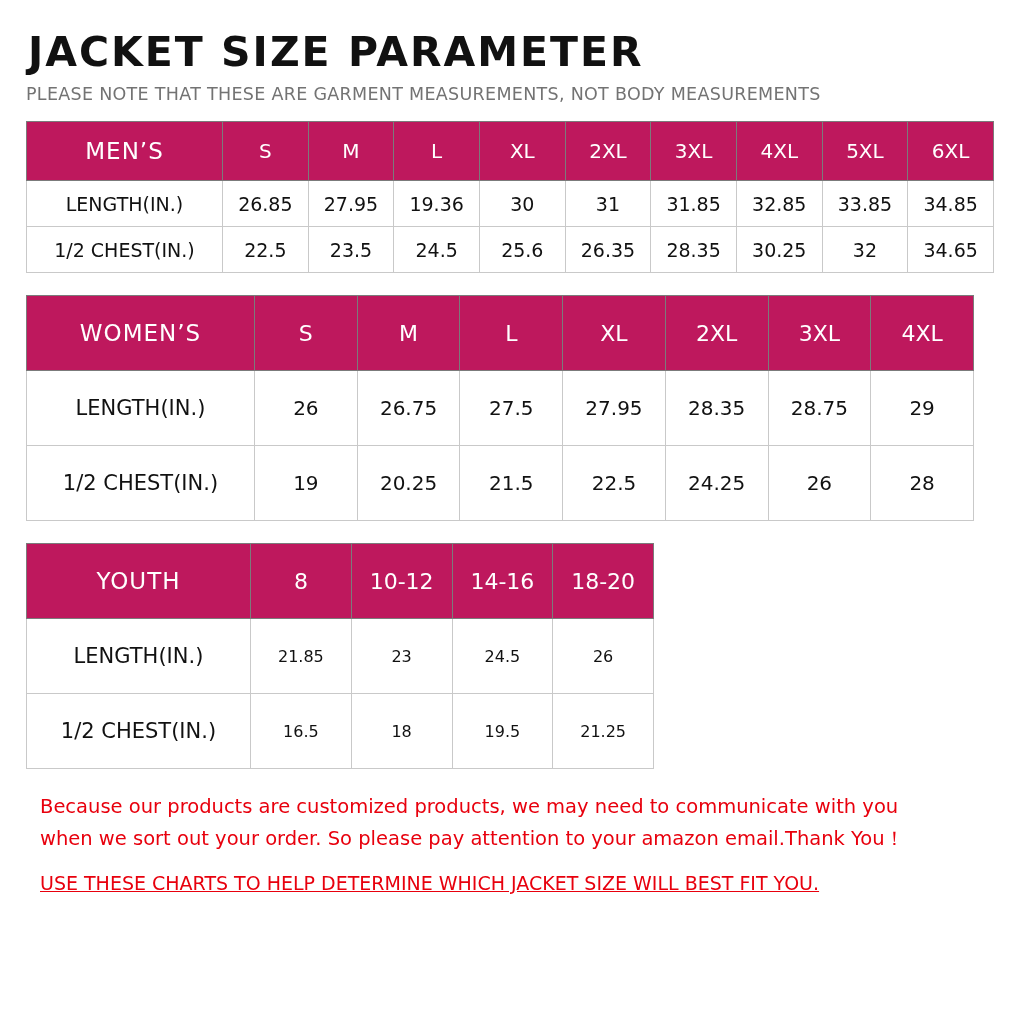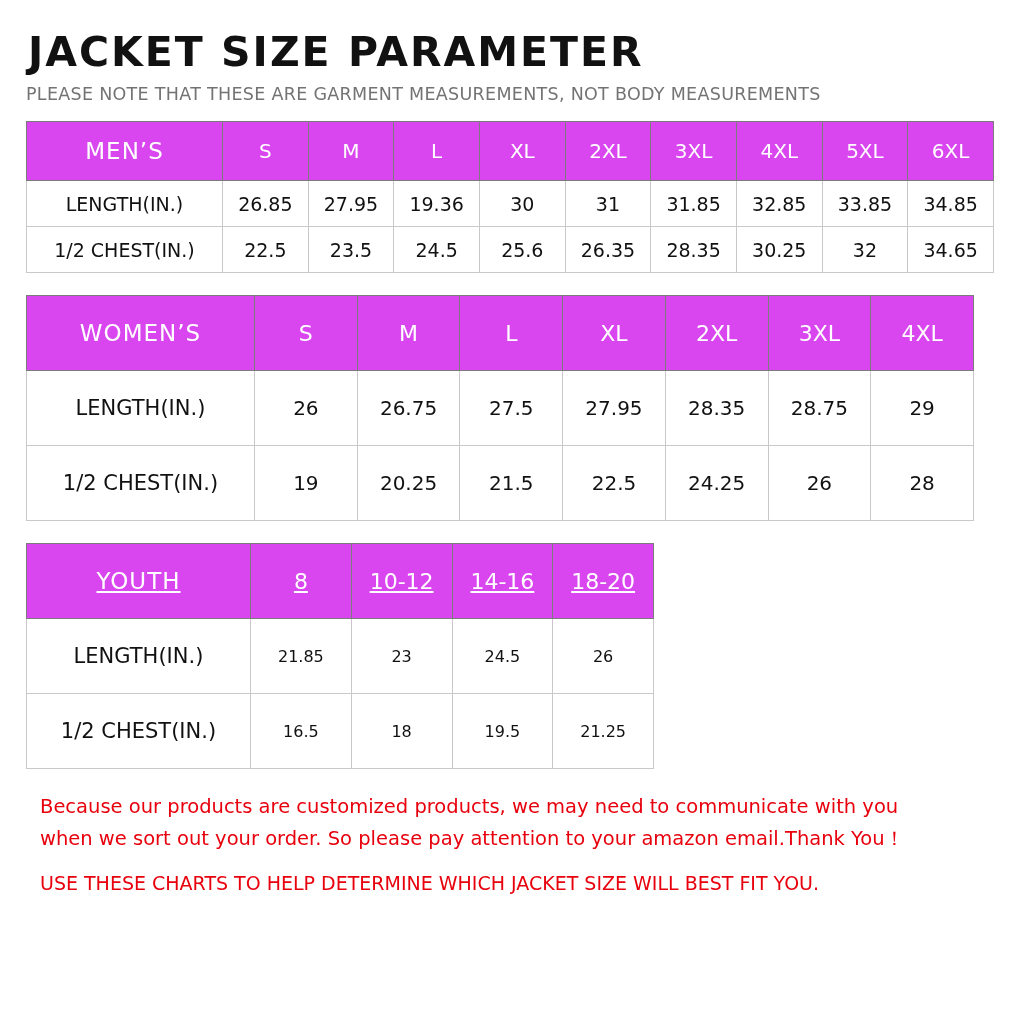--- a/index.html
+++ b/index.html
@@ -46,27 +46,27 @@
   table.women { width: 948px; margin-left: 2px; }
   table.youth { width: 628px; margin-left: 2px; }
 
   td, th {
     border: 1px solid #c9c9c9;
     text-align: center;
     font-weight: normal;
     padding: 0;
   }
   thead td {
-    background: #d946ef;
+    background: #be185d;
     color: #ffffff;
     border: 1px solid #7b7b7b;
   }
   .men thead td { height: 58px; font-size: 20px; }
   .women thead td { height: 74px; font-size: 22px; }
-  .youth thead td { height: 74px; font-size: 22px; text-decoration: underline; }
+  .youth thead td { height: 74px; font-size: 22px; }
 
   .men tbody td { height: 45px; font-size: 19px; }
   .women tbody td { height: 74px; font-size: 20px; }
   .youth tbody td { height: 74px; font-size: 16px; }
 
   .rowhead {
     font-size: 19px;
   }
   .men thead td.rowhead,
   .women thead td.rowhead,
@@ -89,20 +89,21 @@
   .footer p {
     color: #e8000d;
     font-size: 19.5px;
     line-height: 1.6;
     margin: 0 0 14px 0;
     max-width: 950px;
   }
   .footer p.last {
     font-size: 19px;
     margin-bottom: 0;
+    text-decoration: underline;
   }
 </style>
 </head>
 <body>
 
 <div class="page">
 
   <div class="title">JACKET SIZE PARAMETER</div>
   <div class="note">PLEASE NOTE THAT THESE ARE GARMENT MEASUREMENTS, NOT BODY MEASUREMENTS</div>
 

